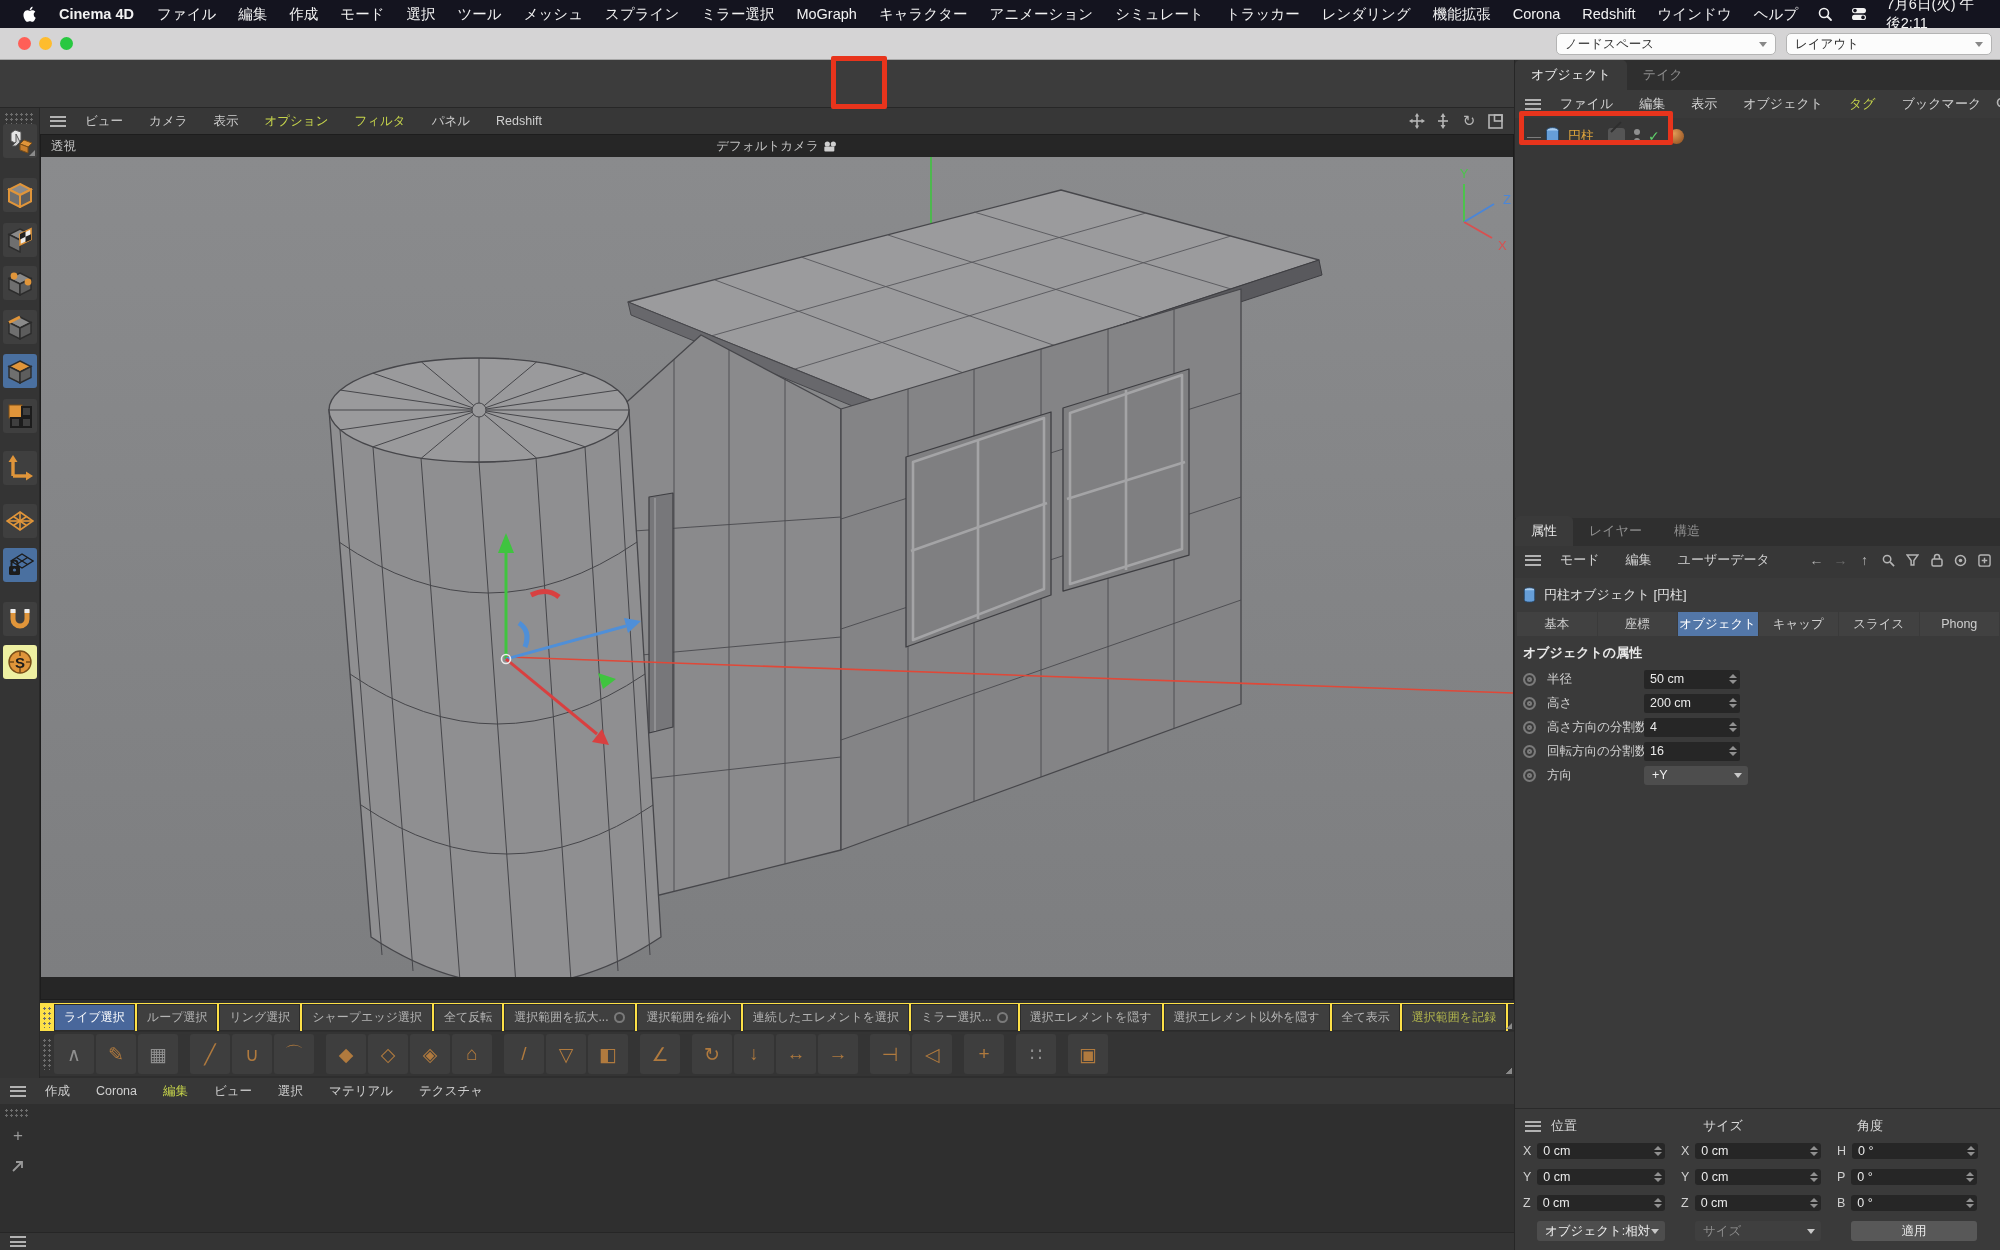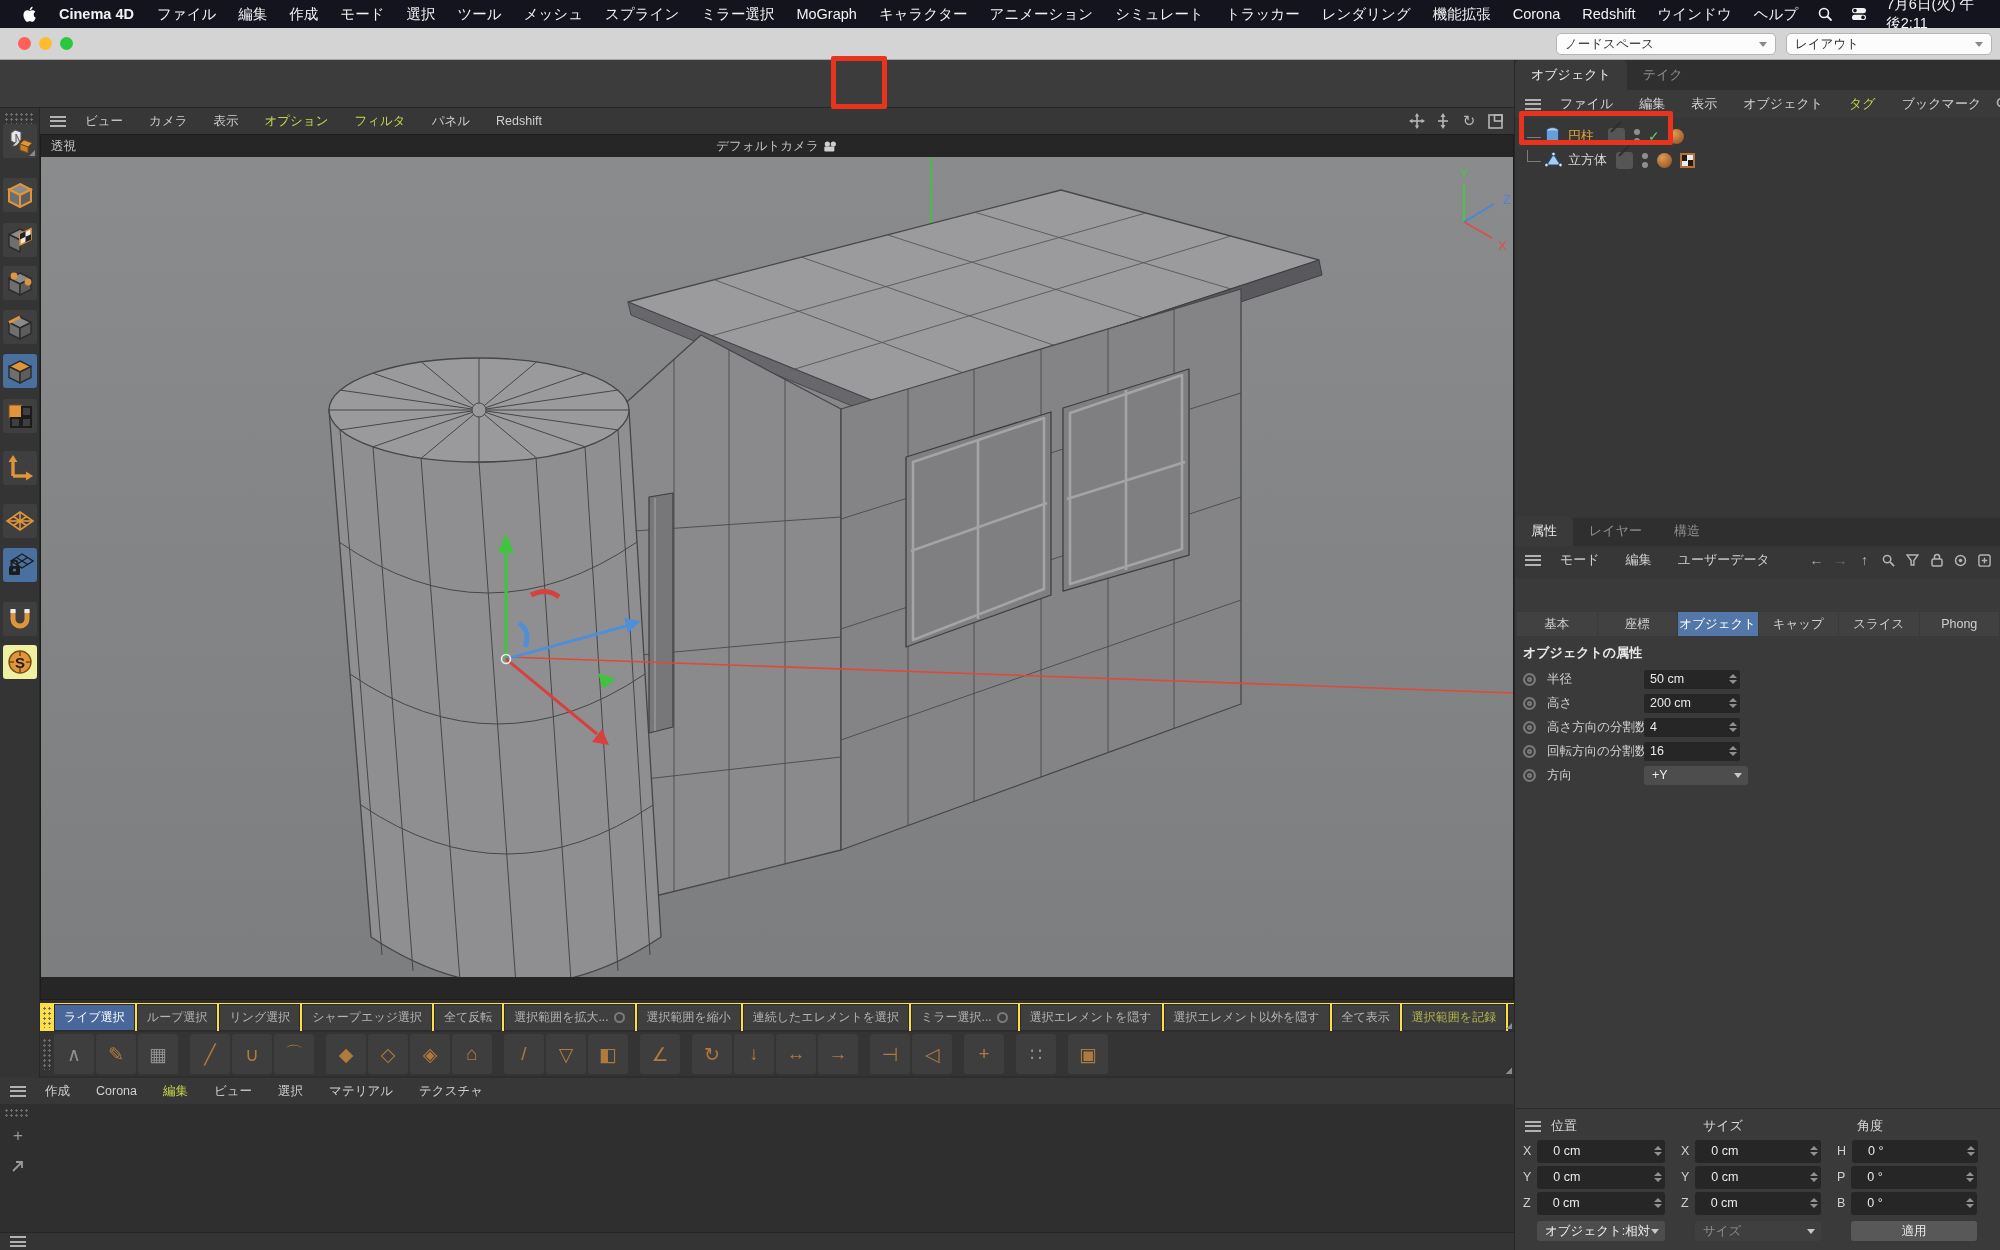--- a/index.html
+++ b/index.html
@@ -156,21 +156,21 @@
   color:#ededed; display:flex; align-items:center; padding-left:8px; font-size:12.5px; }
 .adrop .chev, .cdrop .chev { margin-left:auto; margin-right:6px; width:0; height:0;
   border-left:4px solid transparent; border-right:4px solid transparent; border-top:5px solid #c8c8c8; }
 
 .coords { position:absolute; left:0; top:1048px; width:486px; height:142px; border-top:1px solid #2a2a2a; }
 .co-head { position:absolute; top:6px; width:486px; height:22px; display:flex; align-items:center;
   font-size:13px; color:#d8d8d8; }
 .co-t1 { position:absolute; left:36px; } .co-t2 { position:absolute; left:188px; } .co-t3 { position:absolute; left:342px; }
 .crow { position:absolute; height:20px; display:flex; align-items:center; font-size:12.5px; color:#d0d0d0; }
 .cinput { background:#262626; border-radius:3px; color:#eaeaea; display:flex; align-items:center;
-  padding-left:16px; height:23px; font-size:12.5px;gap:29px; }
+  padding-left:6px; height:16px; font-size:12.5px;gap:29px; }
 .cdrop { position:absolute; background:#4d4d4d; border-radius:3px; color:#ededed; display:flex;
   align-items:center; padding-left:8px; height:20px; font-size:12.5px; }
 .cdrop.dim { background:#3f3f3f; color:#8c8c8c; }
 .applybtn { position:absolute; background:#585858; border-radius:3px; color:#ececec; height:20px;
   display:flex; align-items:center; justify-content:center; font-size:12.5px; }
 
 
 .anno { position:absolute; border:5px solid #e8341c; border-radius:2px; pointer-events:none; z-index:50; }
 .anno1 { left:831px; top:56px; width:56px; height:53px; }
 .anno2 { left:1519px; top:111px; width:154px; height:34px; }
@@ -897,37 +897,20 @@
           </svg>
         <span class="om-name-sel" style="margin-left:8px">円柱</span>
         <span class="pencilbox" style="margin-left:14px"></span>
         <span class="vdots">
             <i></i>
             <i></i>
           </span>
         <span class="okcheck">✓</span>
         <span class="tagball"></span>
       </div>
-      <div class="om-row" style="top:30px">
-        <span class="tree"></span>
-        <svg width="17" height="16" viewBox="0 0 17 16">
-            <polygon points="8.5,2 15.5,13 1.5,13" fill="#a9cdf0" stroke="#25496e" stroke-width="1.2"></polygon>
-            <circle cx="8.5" cy="2" r="1.8" fill="#e8e8e8" stroke="#25496e"></circle>
-            <circle cx="15.5" cy="13" r="1.8" fill="#e8e8e8" stroke="#25496e"></circle>
-            <circle cx="1.5" cy="13" r="1.8" fill="#e8e8e8" stroke="#25496e"></circle>
-          </svg>
-        <span class="om-name" style="margin-left:6px">立方体</span>
-        <span class="pencilbox" style="margin-left:9px"></span>
-        <span class="vdots">
-            <i></i>
-            <i></i>
-          </span>
-        <span class="tagball"></span>
-        <span class="checker"></span>
-      </div>
     </div>
 
     <div class="am-tabs">
       <span class="om-tab on">属性</span>
       <span class="om-tab off">レイヤー</span>
       <span class="om-tab off">構造</span>
     </div>
 
     <div class="am-menu">
       <span class="burger"></span>
@@ -964,20 +947,27 @@
         <span class="ric">
           <svg width="13" height="13" viewBox="0 0 14 14">
               <rect x="1" y="1" width="12" height="12" rx="2" fill="none" stroke="#b5b5b5" stroke-width="1.5"></rect>
               <line x1="7" y1="4" x2="7" y2="10" stroke="#b5b5b5" stroke-width="1.6"></line>
               <line x1="4" y1="7" x2="10" y2="7" stroke="#b5b5b5" stroke-width="1.6"></line>
             </svg>
         </span>
       </span>
     </div>
 
+    <div class="am-title">
+      <svg width="13" height="16" viewBox="0 0 15 18">
+          <ellipse cx="7.5" cy="3.4" rx="6" ry="2.8" fill="#a9cdf0" stroke="#25496e"></ellipse>
+          <path d="M1.5,3.4 v11 a6,2.8 0 0 0 12,0 v-11" fill="#669ed8" stroke="#25496e"></path>
+        </svg>
+      <span>円柱オブジェクト [円柱]</span>
+    </div>
 
     <div class="am-sectabs">
       <span class="sectab">基本</span>
       <span class="sectab">座標</span>
       <span class="sectab on">オブジェクト</span>
       <span class="sectab">キャップ</span>
       <span class="sectab">スライス</span>
       <span class="sectab">Phong</span>
     </div>
 

